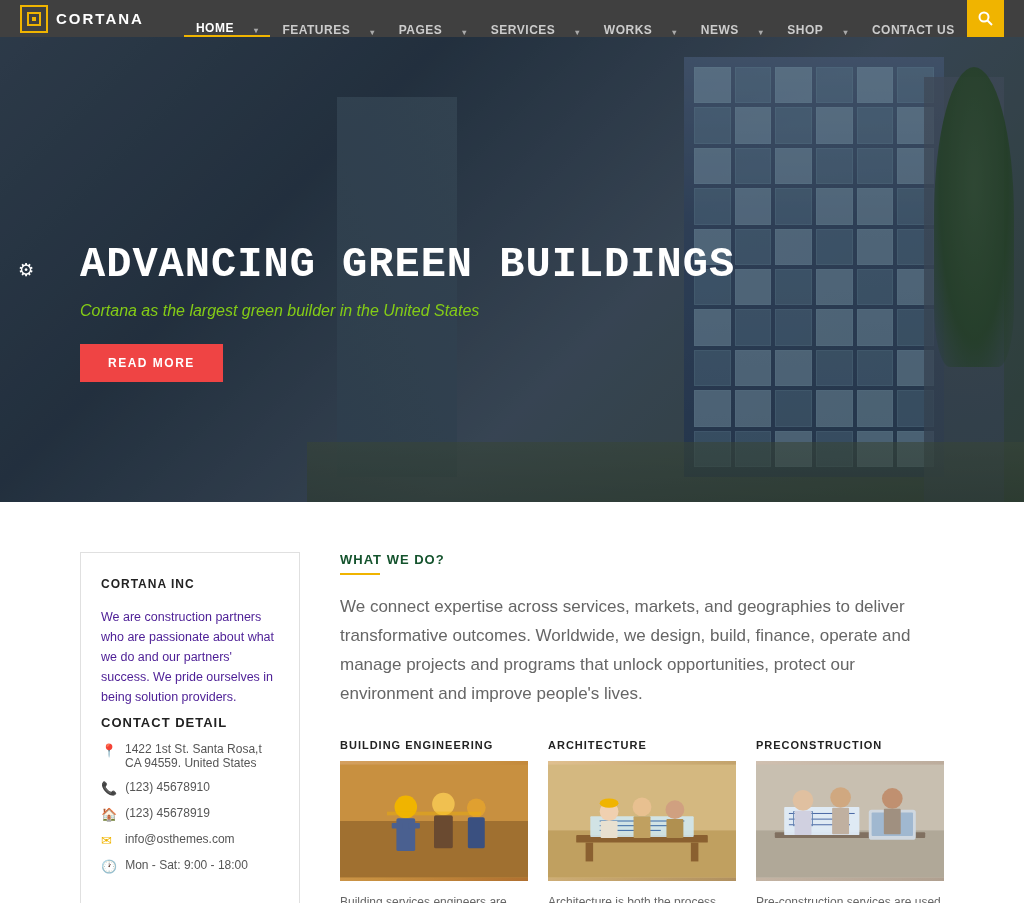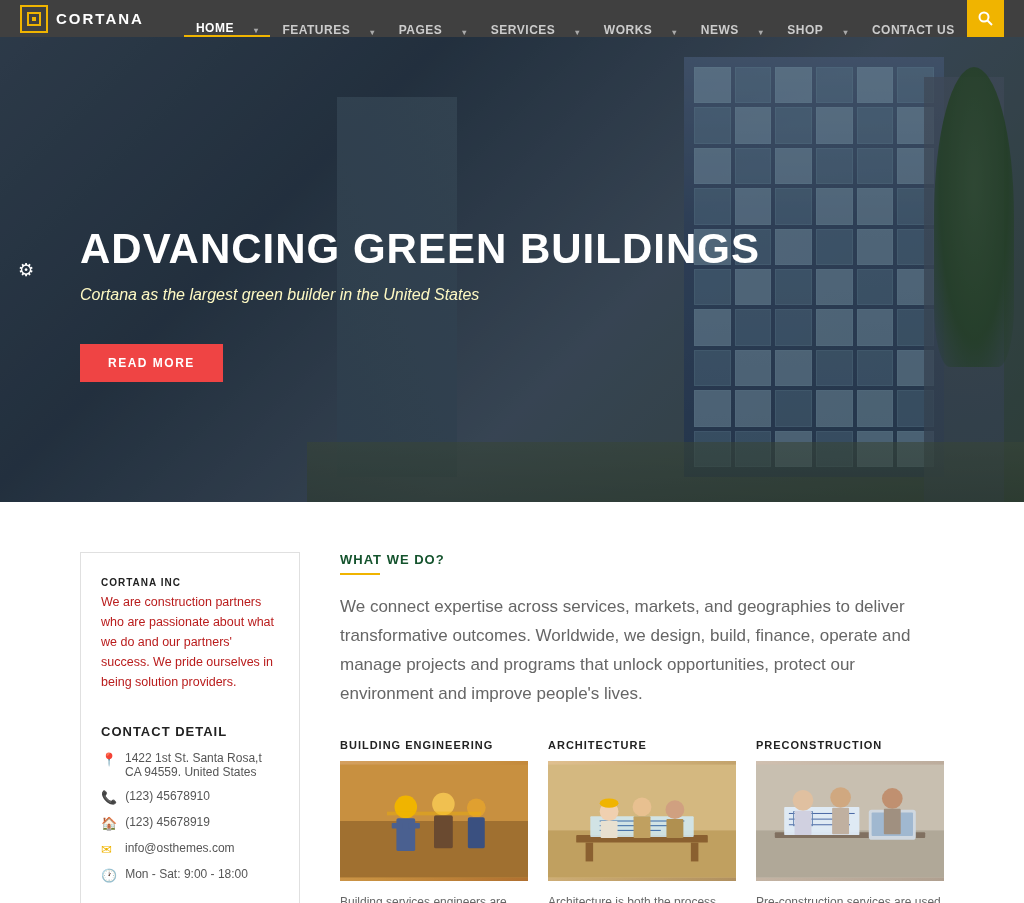--- a/index.html
+++ b/index.html
@@ -105,26 +105,27 @@
       right: 80px;
     }
     .hero-title {
       font-size: 42px;
       font-weight: 900;
       color: #fff;
       text-transform: uppercase;
       letter-spacing: 1px;
       line-height: 1.1;
       margin-bottom: 14px;
+      font-family: Liberation Mono, monospace;
     }
     .hero-subtitle {
       font-size: 16px;
-      color: #fef9c3;
+      color: #84cc16;
       font-style: italic;
-      margin-bottom: 40px;
+      margin-bottom: 24px;
     }
     .hero-btn {
       background: #ef4444;
       color: #fff;
       border: none;
       padding: 12px 28px;
       font-size: 12px;
       font-weight: 700;
       letter-spacing: 1.5px;
       text-transform: uppercase;
@@ -217,32 +218,32 @@
     }
 
     
     .sidebar {
       min-width: 220px;
       max-width: 220px;
       border: 1px solid #e0e0e0;
       padding: 24px 20px;
     }
     .sidebar-company {
-      font-size: 10px;
+      font-size: 12px;
       font-weight: 700;
       color: #222;
       letter-spacing: 1px;
       text-transform: uppercase;
-      margin-bottom: 4px;
+      margin-bottom: 16px;
     }
     .sidebar-desc {
       font-size: 12.5px;
-      color: #b91c1c;
+      color: #4c1d95;
       line-height: 1.6;
-      margin-bottom: 32px;
+      margin-bottom: 8px;
     }
     .sidebar-contact-title {
       font-size: 13px;
       font-weight: 700;
       color: #222;
       letter-spacing: 1px;
       text-transform: uppercase;
       margin-bottom: 12px;
     }
     .contact-item {

